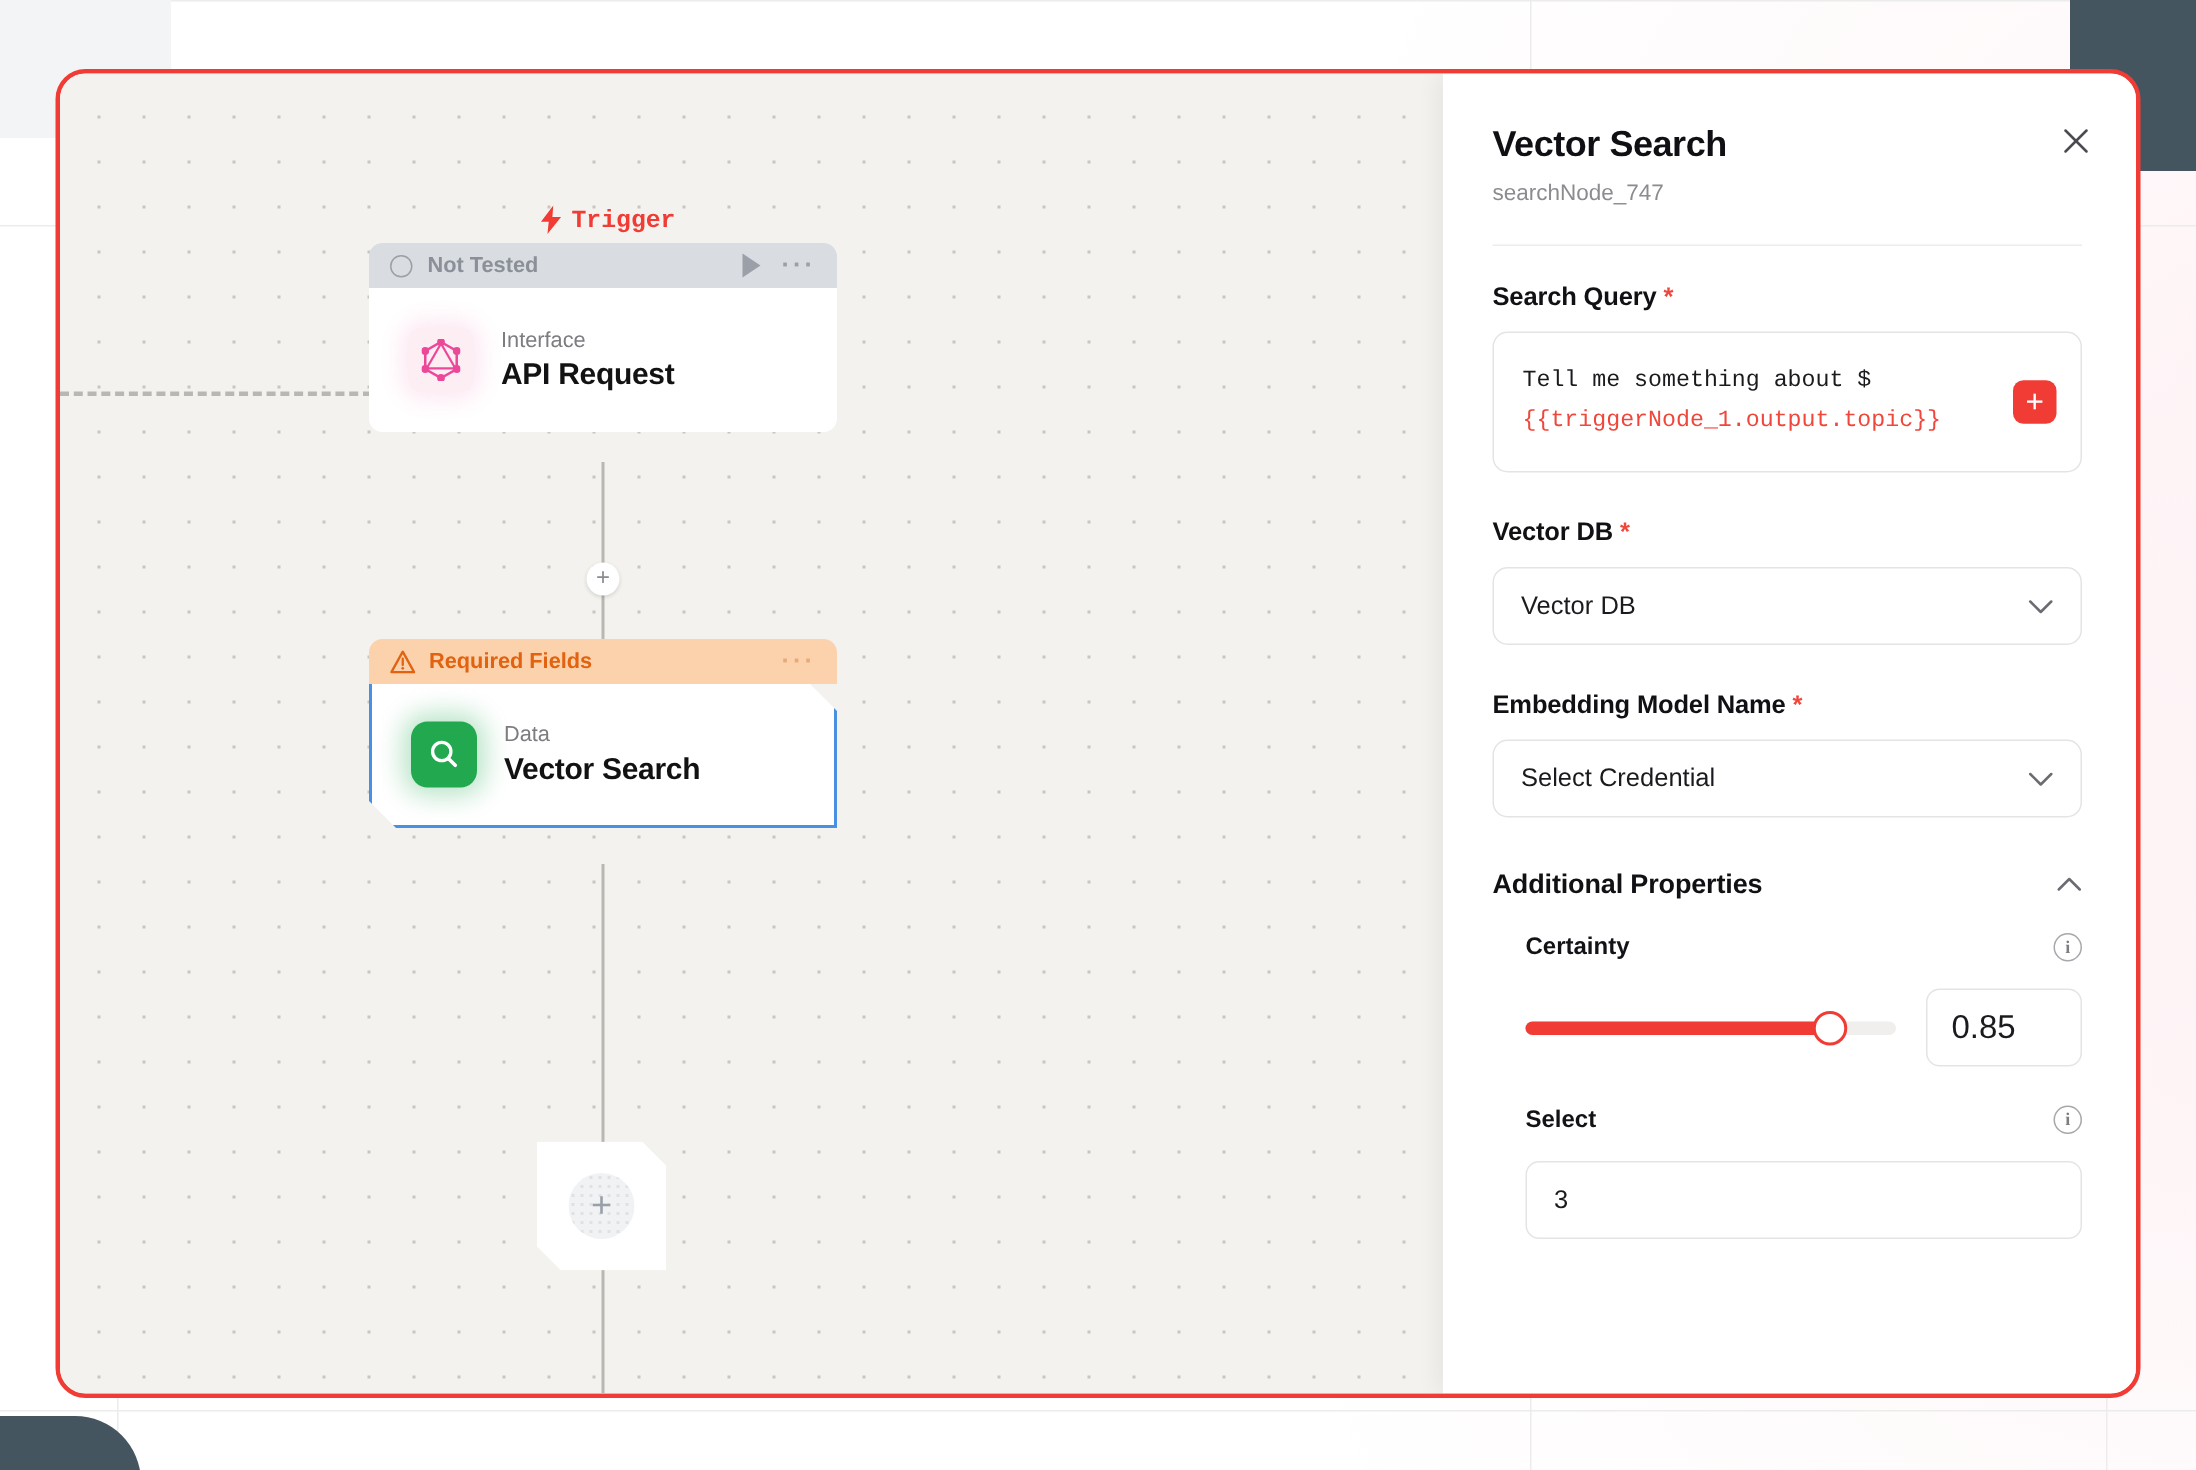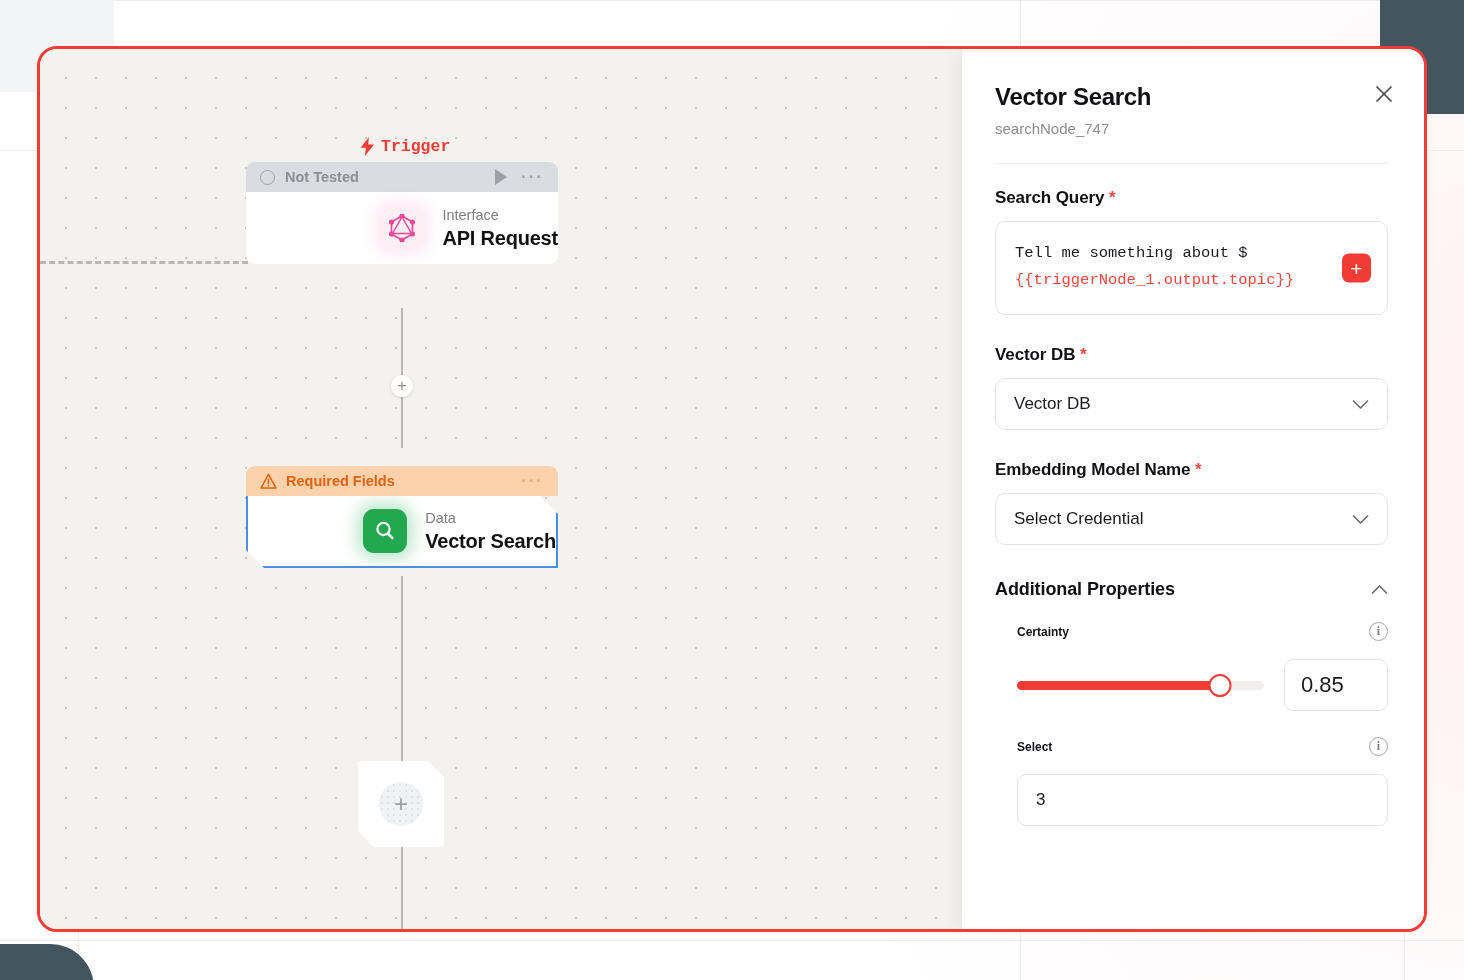--- a/index.html
+++ b/index.html
@@ -164,27 +164,26 @@
     letter-spacing: 2px;
     font-size: 17px;
     line-height: 10px;
     color: #9ba0a8;
     cursor: pointer;
     font-weight: 700;
   }
   .dots.orange { color: #e9a87a; }
 
   .node-body {
-    height: 72px;
+    height: 96px;
     background: #ffffff;
     display: flex;
     align-items: center;
     padding: 0 0 0 26px;
     border-radius: 0 0 9px 9px;
-    justify-content: flex-end;
   }
   .node-body.clip {
     
     border: 2px solid #4a90e2;
     border-top: none;
     border-radius: 0;
     clip-path: polygon(0 0, calc(100% - 18px) 0, 100% 18px, 100% 100%, 18px 100%, 0 calc(100% - 18px));
   }
 
   .node-icon {
@@ -352,21 +351,21 @@
     letter-spacing: -0.1px;
   }
 
   .sub-field { padding-left: 22px; margin-bottom: 26px; }
   .sub-label-row {
     display: flex;
     align-items: center;
     margin-bottom: 18px;
   }
   .sub-label {
-    font-size: 12px;
+    font-size: 16px;
     font-weight: 700;
     color: #131317;
     flex: 1 1 auto;
   }
   .info-icon {
     width: 19px; height: 19px;
     border-radius: 50%;
     border: 1.4px solid #a7a7ad;
     color: #7d7d84;
     font-size: 12px;
@@ -497,21 +496,21 @@
           </div>
           <div>
             <div class="node-cat">Interface</div>
             <div class="node-title">API Request</div>
           </div>
         </div>
       </div>
 
       <div class="conn-plus" style="left:351px; top:326px;">+</div>
 
-      <div class="node" style="left:206px; top:377px;margin-top:40px;">
+      <div class="node" style="left:206px; top:377px;">
         <div class="node-header required">
           <span class="warn-icon">
             <svg width="17" height="17" viewBox="0 0 18 18">
               <path d="M9 1.5 L17 16 H1 Z" fill="none" stroke="#e2620f" stroke-width="1.6" stroke-linejoin="round"></path>
               <line x1="9" y1="6.5" x2="9" y2="11" stroke="#e2620f" stroke-width="1.6" stroke-linecap="round"></line>
               <circle cx="9" cy="13.3" r="0.95" fill="#e2620f"></circle>
             </svg>
           </span>
           <span>Required Fields</span>
           <div class="hdr-spacer"></div>

